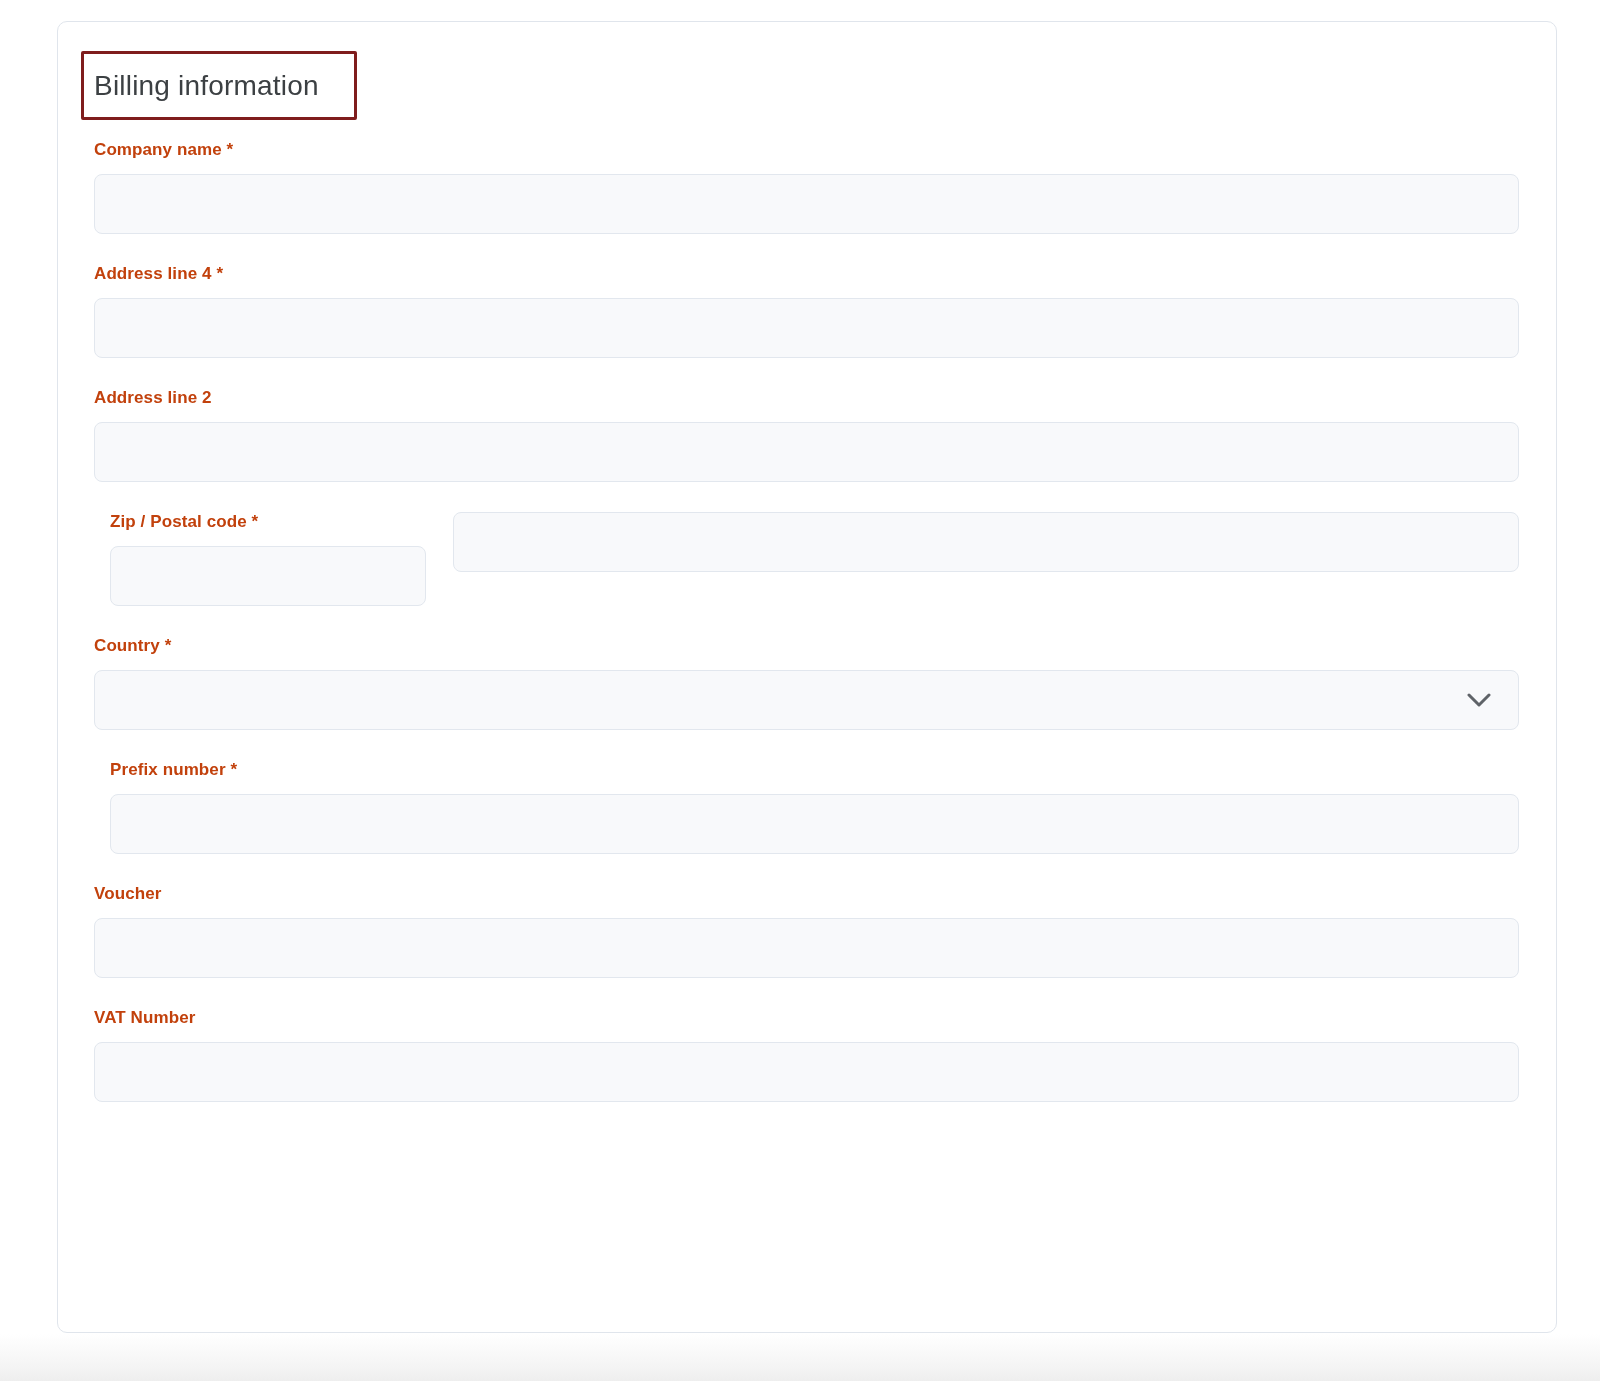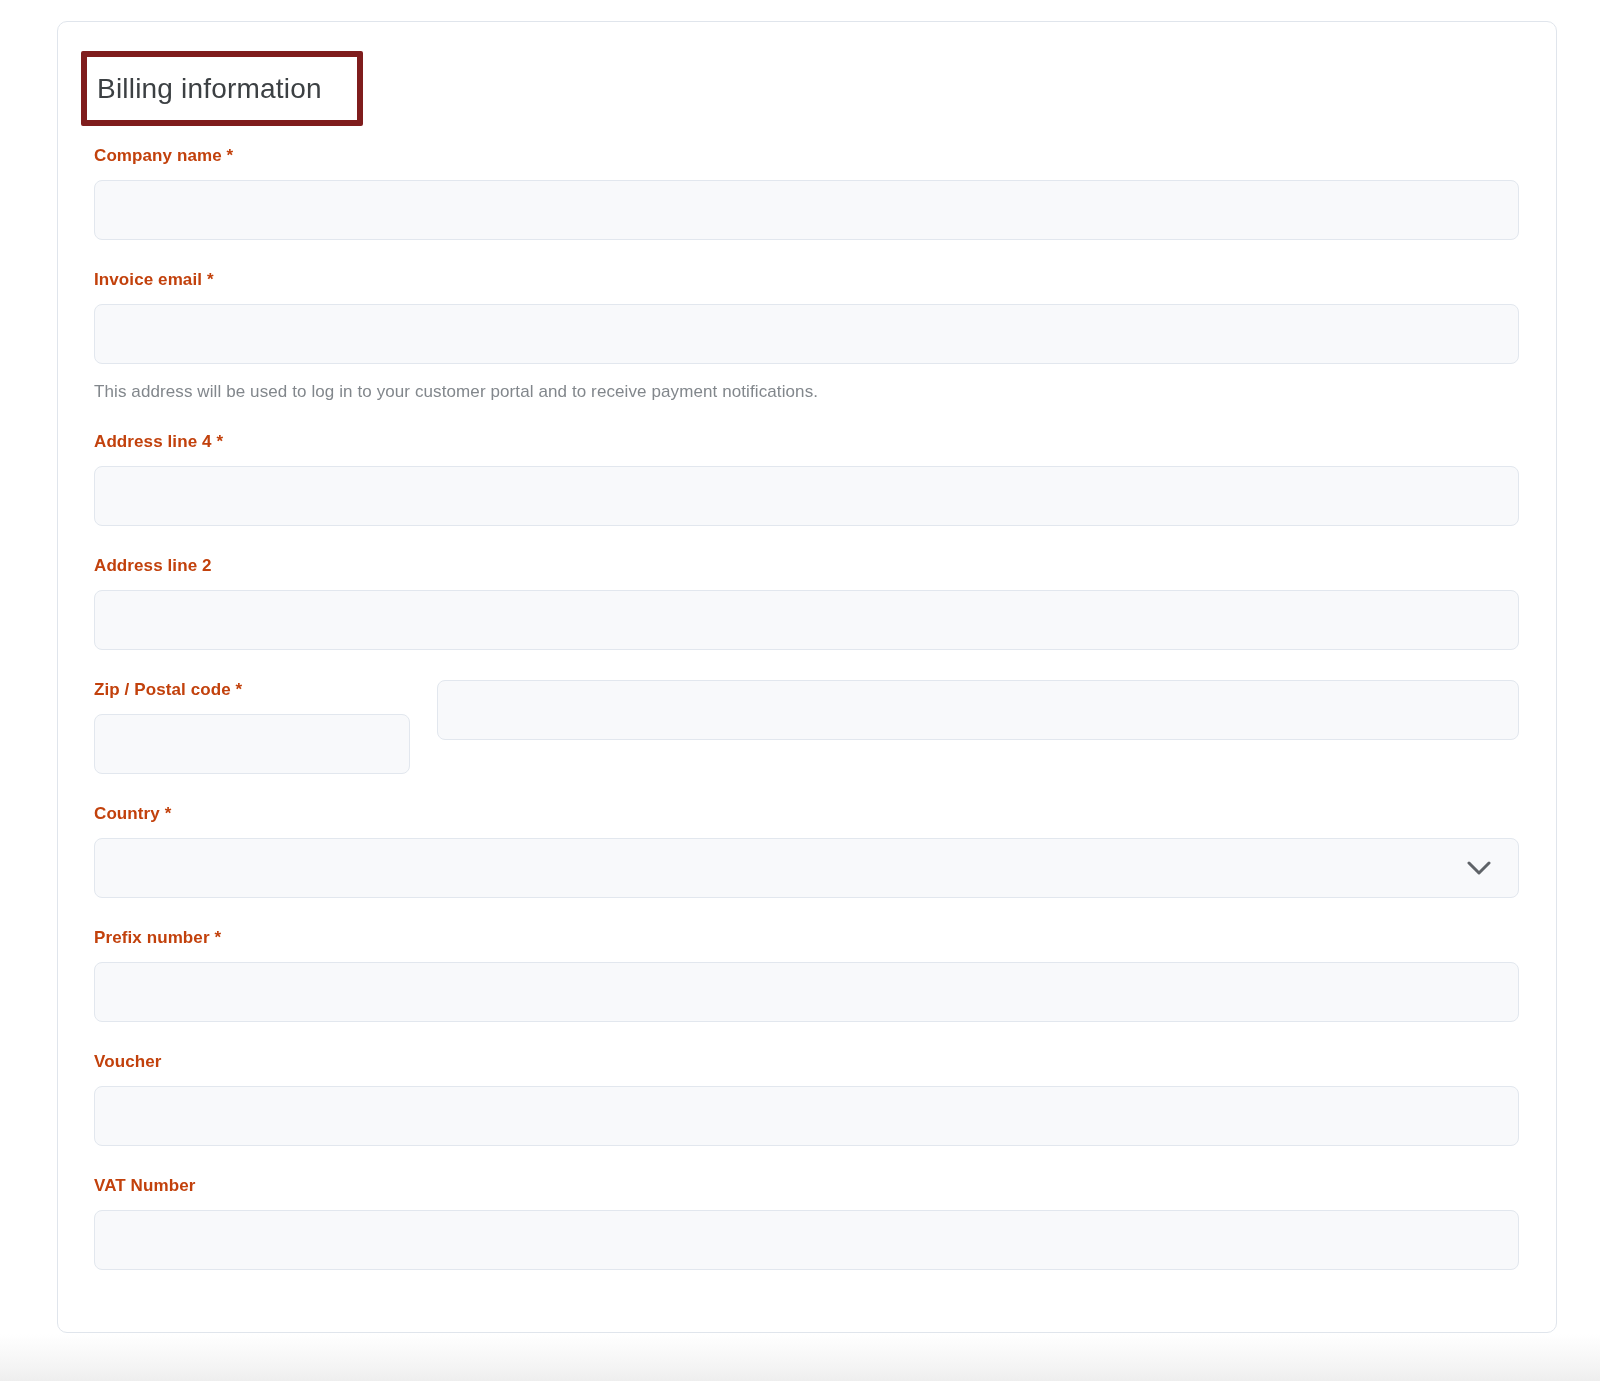--- a/index.html
+++ b/index.html
@@ -20,21 +20,21 @@
     width: 1500px;
     height: 1312px;
     background: #ffffff;
     border: 1px solid #e0e5ec;
     border-radius: 10px;
     padding: 29px 37px 60px 36px;
   }
   .title-box {
     display: inline-block;
     margin-left: -13px;
-    border: 6px solid #7f1d1d;
+    border: 3px solid #7f1d1d;
     border-radius: 2px;
     padding: 11px 35px 11px 10px;
     background: #ffffff;
   }
   .page-title {
     margin: 0;
     font-size: 28px;
     font-weight: 400;
     line-height: 41px;
     color: #3c4043;
@@ -83,20 +83,21 @@
     margin: 18px 0 0 0;
     font-size: 17px;
     font-weight: 400;
     color: #82878c;
     letter-spacing: 0.1px;
     line-height: 20px;
   }
   .row {
     display: flex;
     gap: 27px;
+    margin-left: 16px;
   }
   .col-small { width: 316px; flex: none; }
   .col-flex  { flex: 1; min-width: 0; }
   .bottom-fade {
     width: 1600px;
     height: 47px;
     margin-top: 1px;
     background: linear-gradient(to bottom, #ffffff 0%, #f4f4f4 70%, #eeeeee 100%);
   }
 </style>
@@ -110,25 +111,20 @@
       <h2 class="page-title">Billing information</h2>
     </div>
 
     <div class="form">
 
       <div class="group">
         <label class="field-label">Company name *</label>
         <input class="text-input" type="text" value="" style="">
       </div>
 
-      <div class="group">
-        <label class="field-label">Invoice email *</label>
-        <input class="text-input" type="text" value="" style="">
-        <p class="helper-text">This address will be used to log in to your customer portal and to receive payment notifications.</p>
-      </div>
 
       <div class="group">
         <label class="field-label">Address line 4 *</label>
         <input class="text-input" type="text" value="" style="">
       </div>
 
       <div class="group">
         <label class="field-label">Address line 2</label>
         <input class="text-input" type="text" value="" style="">
       </div>

